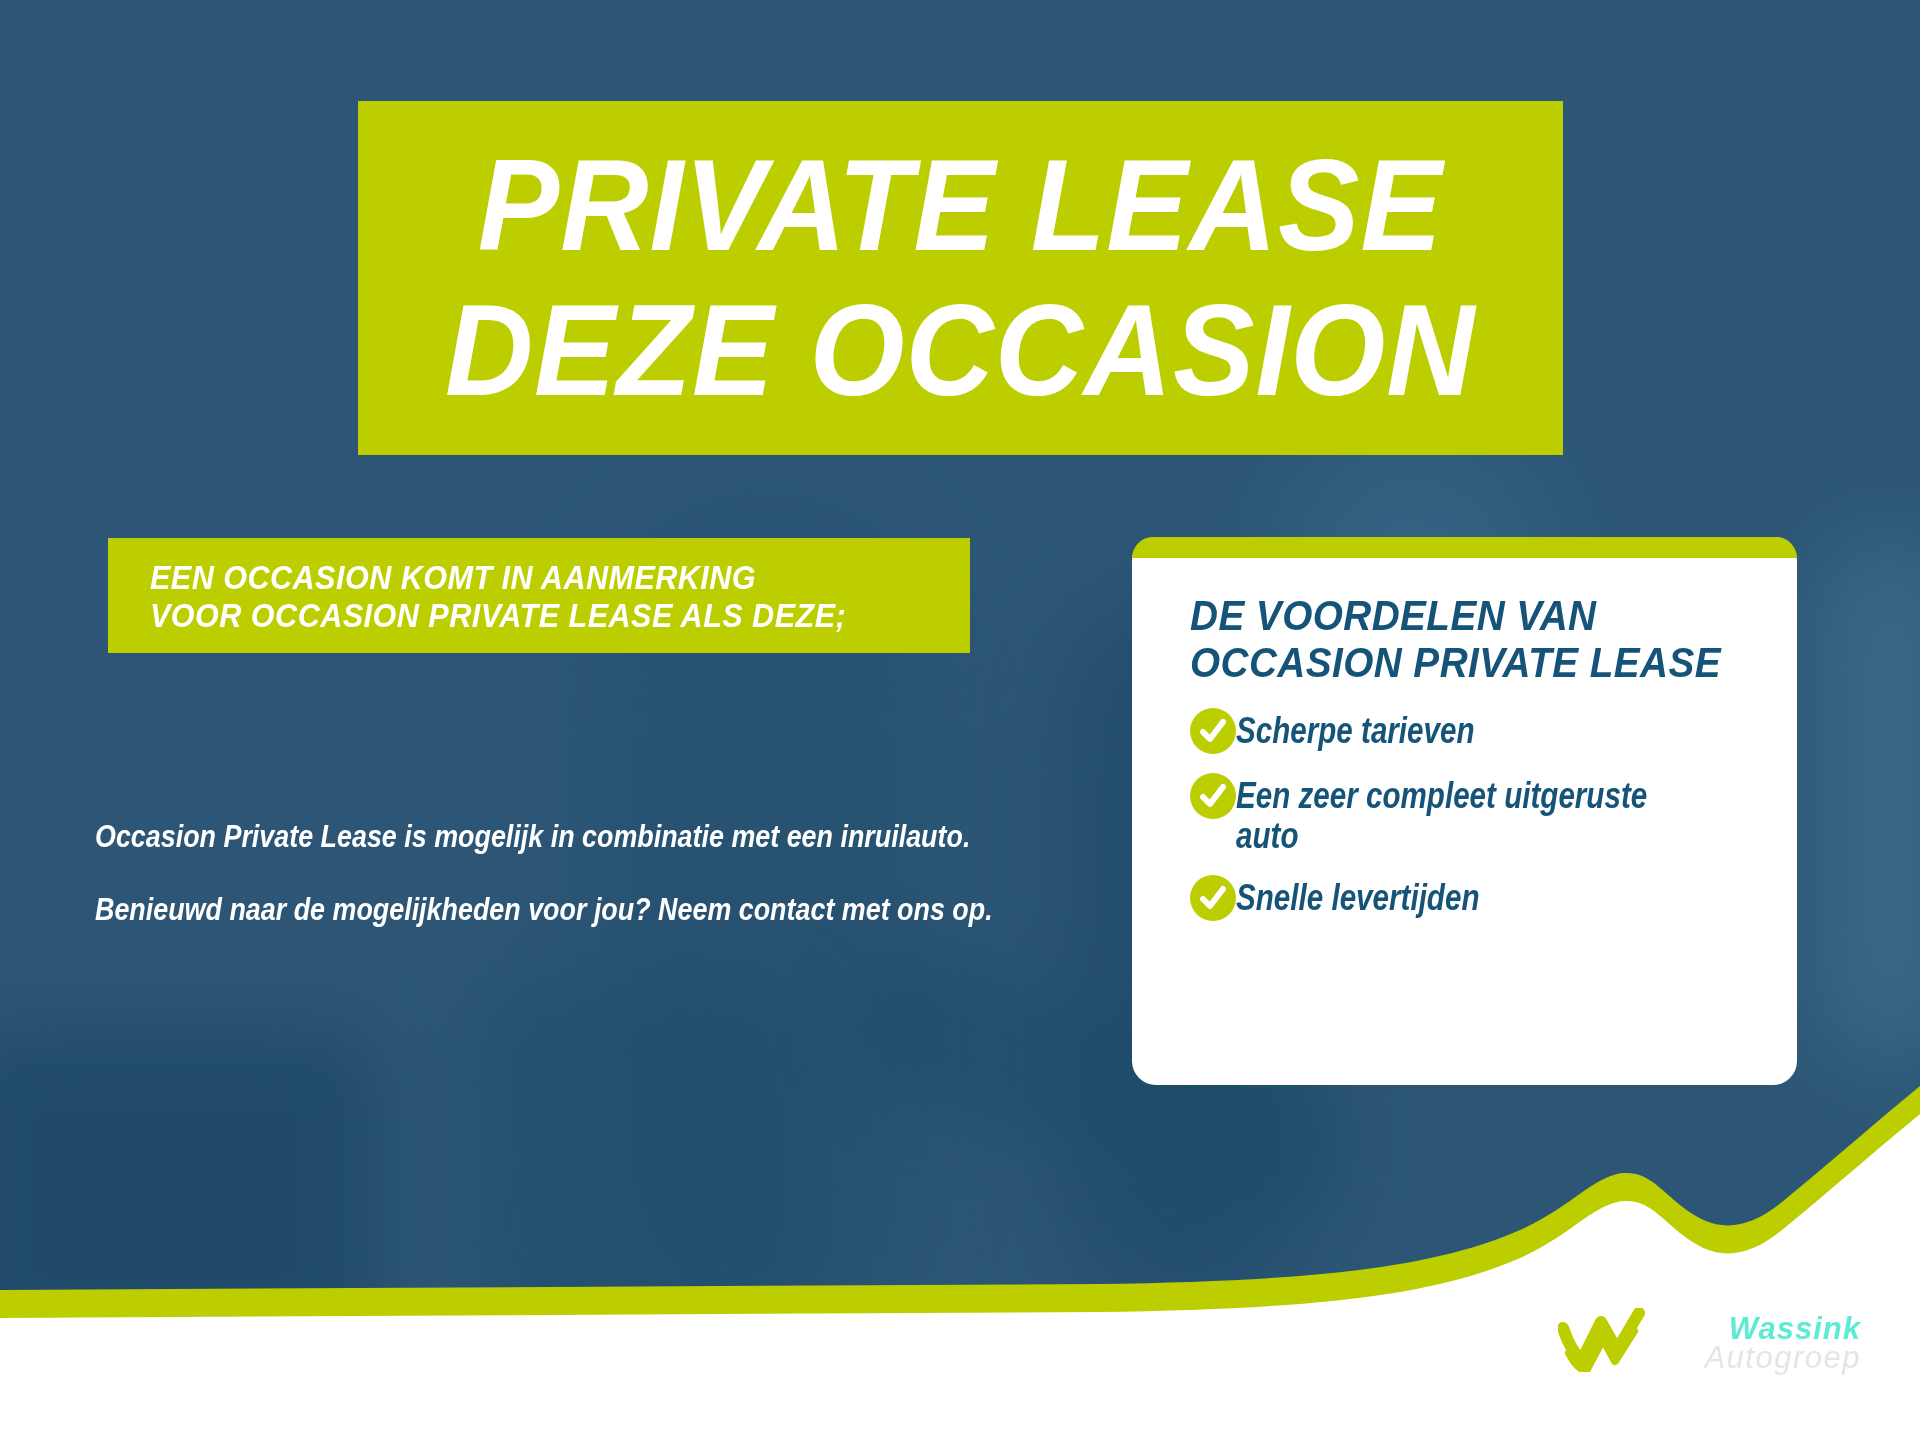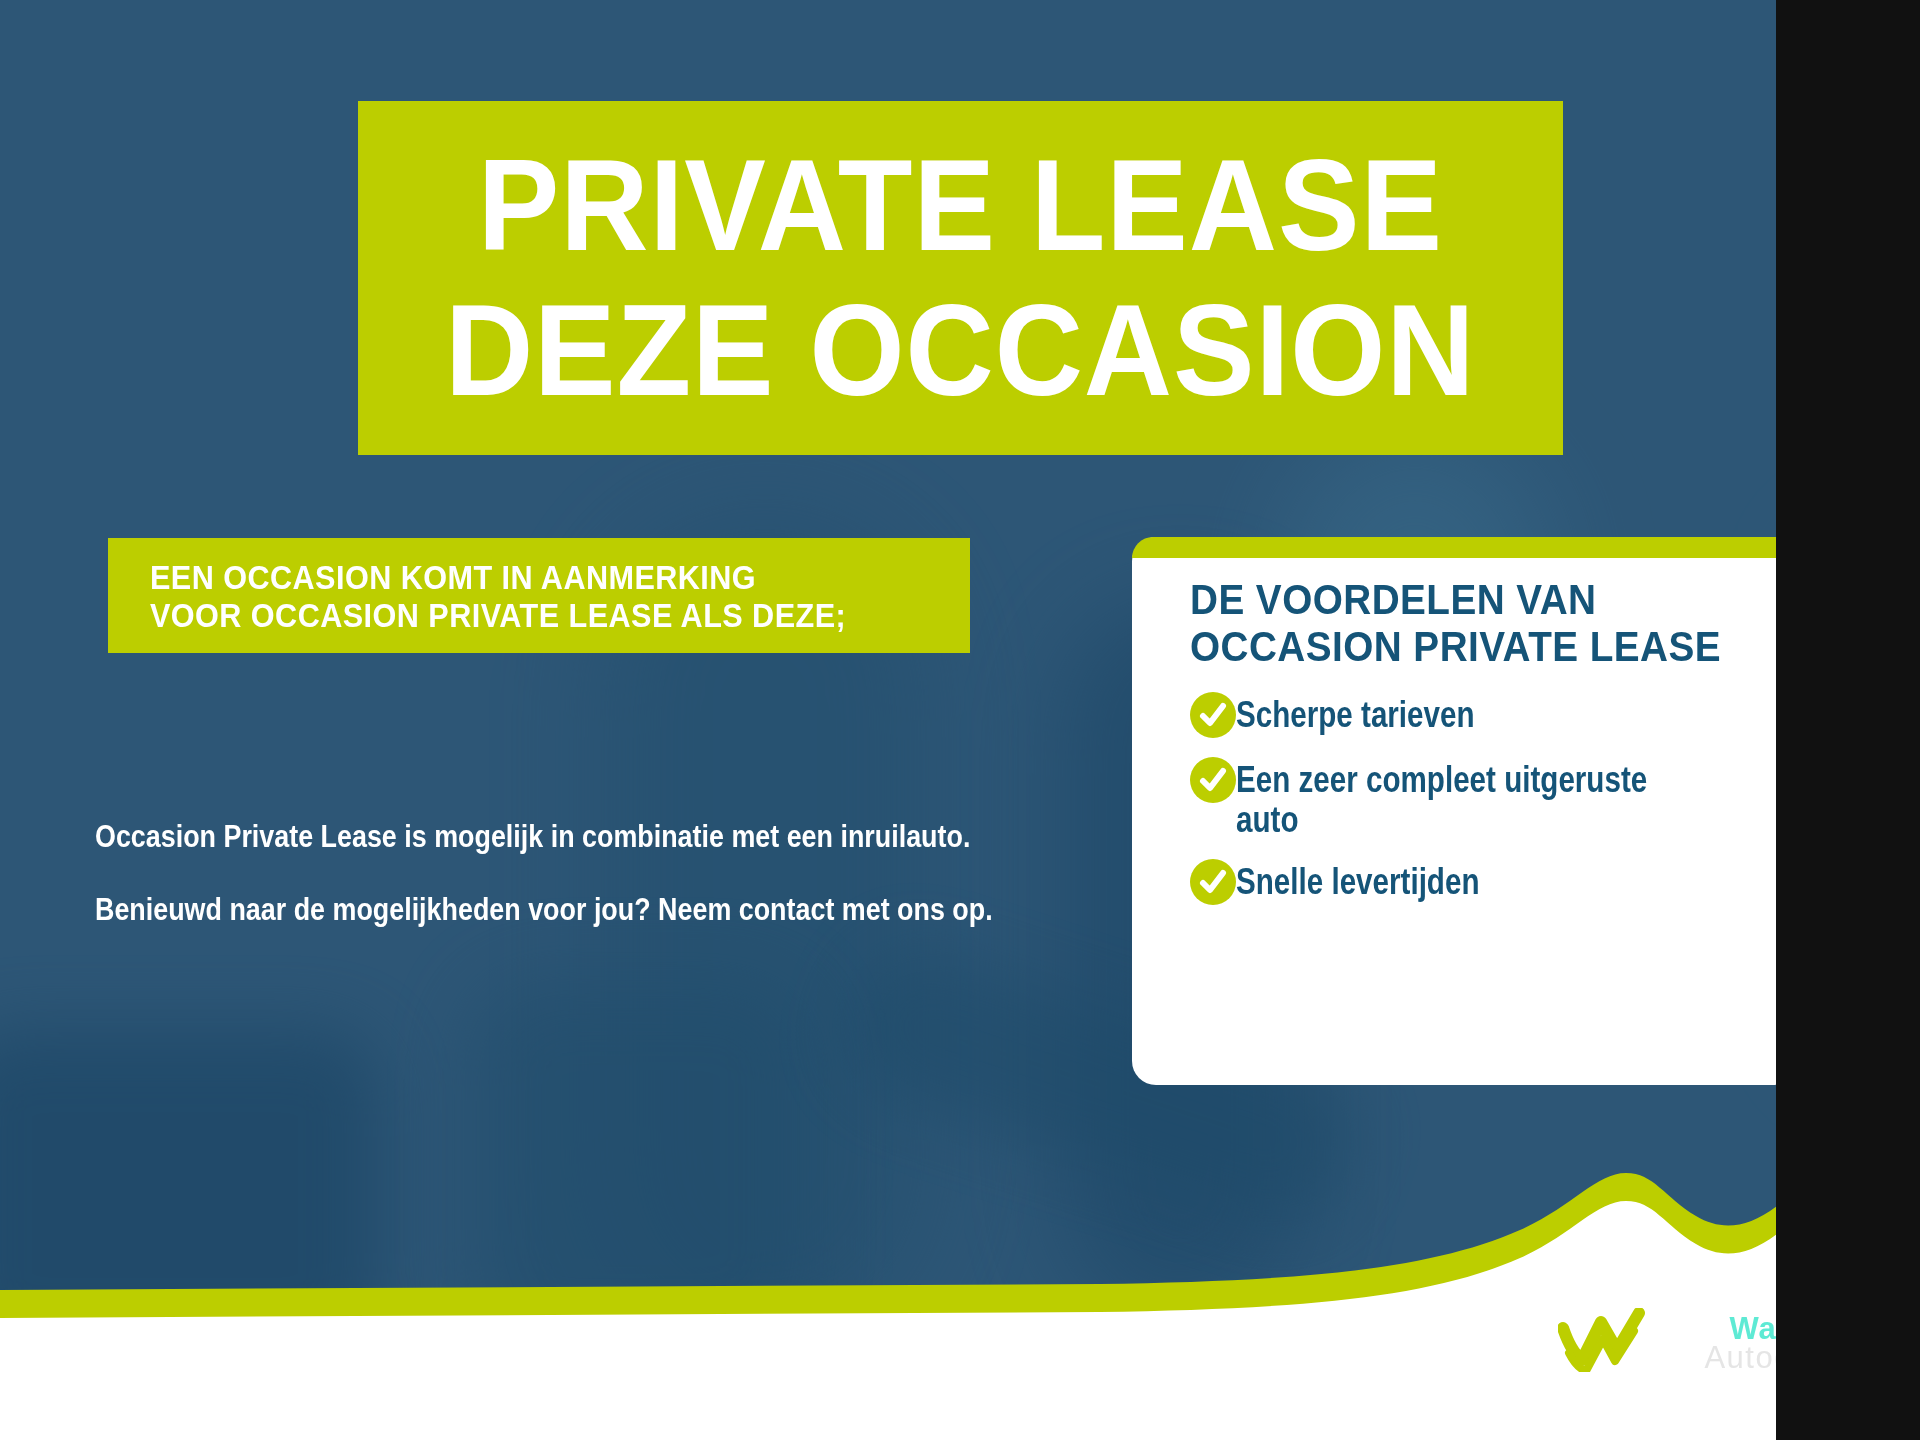--- a/index.html
+++ b/index.html
@@ -1,19 +1,20 @@
 <!DOCTYPE html>
 <html><head>
 <meta charset="utf-8">
 <style>
   html,body { margin:0; padding:0; background:#111; }
   .canvas {
-    position:relative; width:1776px; height:1440px; overflow:hidden;
+    position:relative; width:1920px; height:1440px; overflow:hidden;
     background:#2D5676;
     font-family:"Liberation Sans", sans-serif;
+    font-style:italic;
   }
   
   .ph { position:absolute; pointer-events:none; }
   .ph-hair    { left:1060px; top:600px;  width:240px; height:720px; background:#1C4666; border-radius:120px; filter:blur(46px); opacity:.55; }
   .ph-head    { left:1280px; top:430px;  width:270px; height:290px; background:#3F7392; border-radius:50%;  filter:blur(55px); opacity:.40; }
   .ph-body    { left:600px;  top:520px;  width:330px; height:820px; background:#234F6E; border-radius:160px; filter:blur(50px); opacity:.55; }
   .ph-seat-l  { left:-50px;  top:1030px; width:430px; height:330px; background:#1B4565; border-radius:60px;  filter:blur(34px); opacity:.65; }
   .ph-seat-m  { left:470px;  top:980px;  width:340px; height:370px; background:#204C6B; border-radius:70px;  filter:blur(38px); opacity:.55; }
   .ph-belt    { left:840px;  top:1010px; width:520px; height:150px; background:#1D4A69; border-radius:70px;  filter:blur(32px); opacity:.5; transform:rotate(18deg); }
   .ph-window  { left:1820px; top:540px;  width:140px; height:520px; background:#4A7A96; border-radius:60px;  filter:blur(48px); opacity:.5; }
@@ -56,21 +57,21 @@
   .para-2 { top:891px; }
 
   
   .benefits-card {
     position:absolute; left:1132px; top:537px; width:665px; height:548px;
     background:#FFFFFF; border-radius:24px; box-sizing:border-box;
   }
   .card-accent {
     height:21px; background:#BCCE00; border-radius:24px 24px 0 0;
   }
-  .card-body { padding:18px 40px 0 58px; }
+  .card-body { padding:34px 40px 0 58px; }
   .card-title-line {
     font-size:43px; font-weight:bold; color:#155478; line-height:47px;
     white-space:nowrap; transform:scaleX(0.9); transform-origin:left top;
     letter-spacing:.5px;
   }
   .benefit-list { margin-top:22px; }
   .benefit-row { display:flex; align-items:flex-start; margin-bottom:19px; min-height:46px; }
   .benefit-badge { flex:0 0 46px; width:46px; height:46px; }
   .benefit-text {
     font-size:37px; font-weight:bold; color:#155478; line-height:40px;

